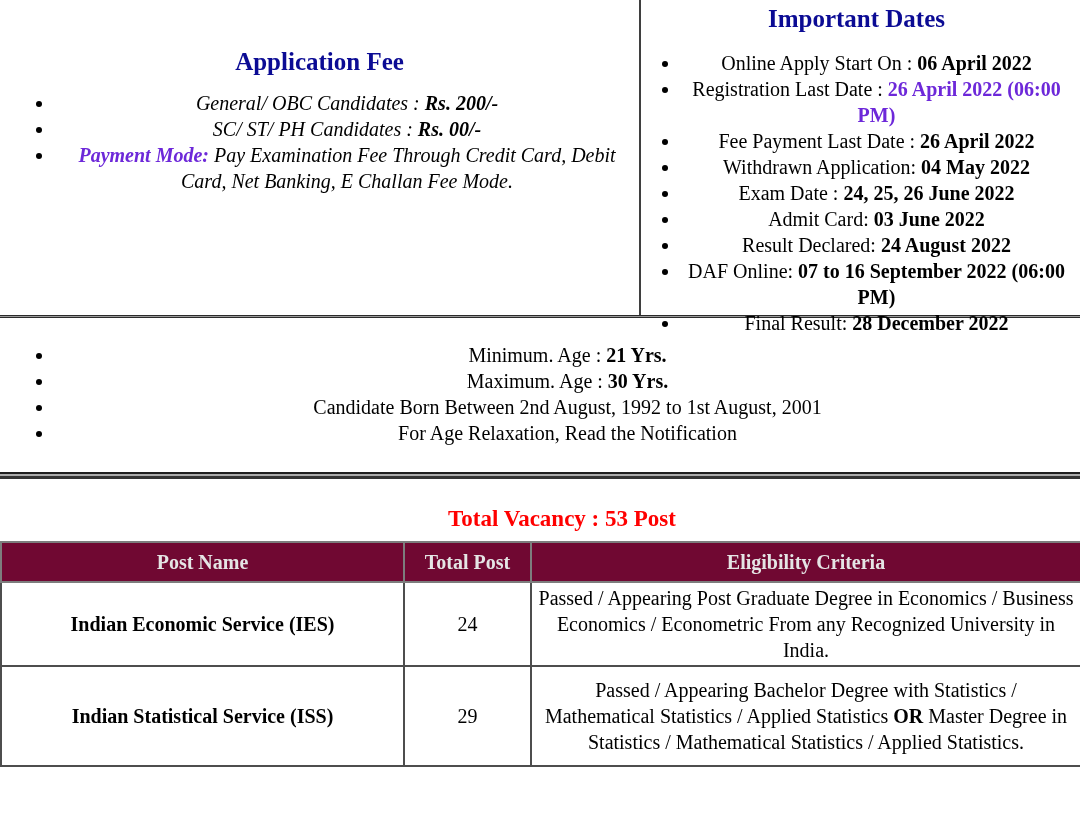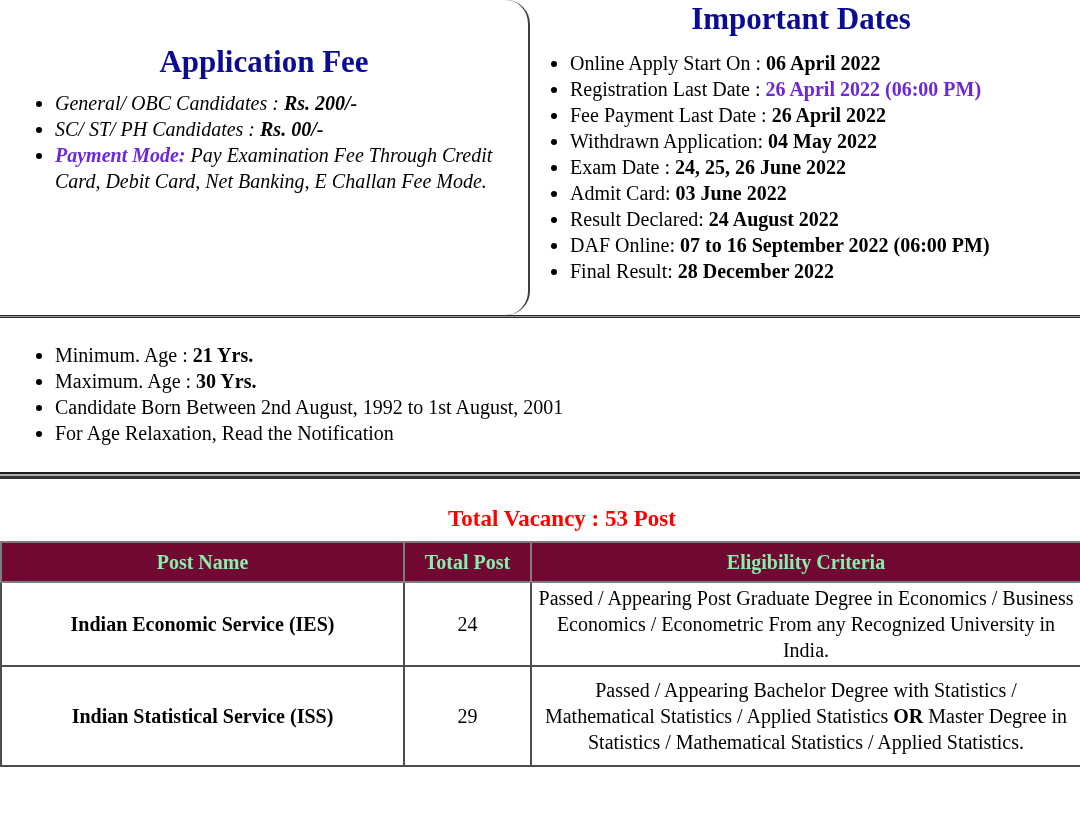--- a/index.html
+++ b/index.html
@@ -10,51 +10,51 @@
     height: 821px;
     overflow: hidden;
     font-family: "Liberation Serif", serif;
     color: #000000;
   }
   .page { width: 1080px; height: 821px; position: relative; }
 
   
   .top-columns { display: flex; height: 315px; }
   .col-left {
-    width: 530px;
+    width: 641px;
     box-sizing: border-box;
     border-right: 2px solid #3f3f3f;
     padding-top: 47px;
-    border-radius: 24px;
   }
   .col-right {
     flex: 1;
     box-sizing: border-box;
     padding-top: 4px;
     padding-right: 8px;
   }
 
   h2.sec-title {
     margin: 0;
     text-align: center;
-    font-size: 31px;
+    font-size: 25px;
     line-height: 29px;
     font-weight: bold;
     color: #0b0b94;
   }
 
   ul.bullets {
     margin: 14px 0 0 0;
     padding-left: 55px;
     list-style: disc;
   }
   .col-right ul.bullets { margin-top: 17px; padding-left: 40px; }
   ul.bullets li {
     font-size: 20px;
     line-height: 26px;
+    text-align: center;
   }
   .col-left ul.bullets li { line-height: 26px; font-style: italic; }
 
   b { font-weight: bold; }
   .red { color: #6d28d9; }
 
   
   .rule-thin {
     height: 3px;
     background: linear-gradient(to bottom, #2b2b2b 0 1px, #9a9a9a 1px 2px, #2b2b2b 2px 3px);
@@ -90,21 +90,21 @@
   .vacancy-table th, .vacancy-table td {
     border: 2px solid #4d4d4d;
     text-align: center;
     vertical-align: middle;
     font-size: 20px;
     padding: 2px 6px;
     box-sizing: border-box;
   }
   .vacancy-table th {
     background: #700832;
-    color: #86efac;
+    color: #e5e5e5;
     font-weight: bold;
     height: 40px;
     border-color: #7d7d7d;
   }
   .vacancy-table td { line-height: 26px; }
   .col-post  { width: 403px; }
   .col-count { width: 127px; }
   .col-elig  { width: 550px; }
   td.post-name { font-weight: bold; }
   tr.row-1 td { height: 80px; font-family: Liberation Serif, serif; }

